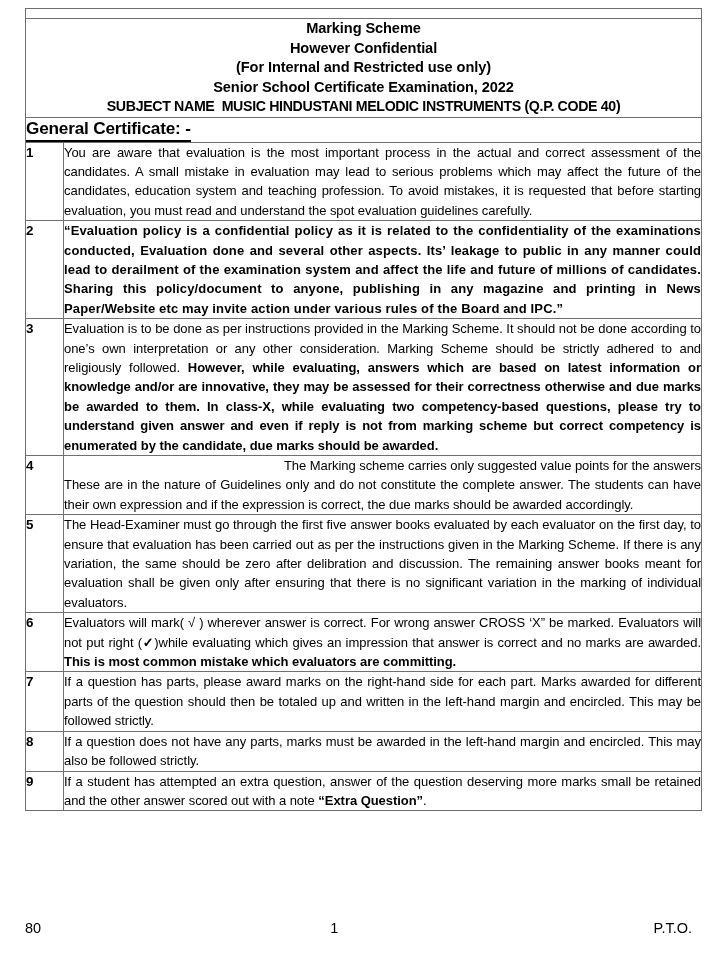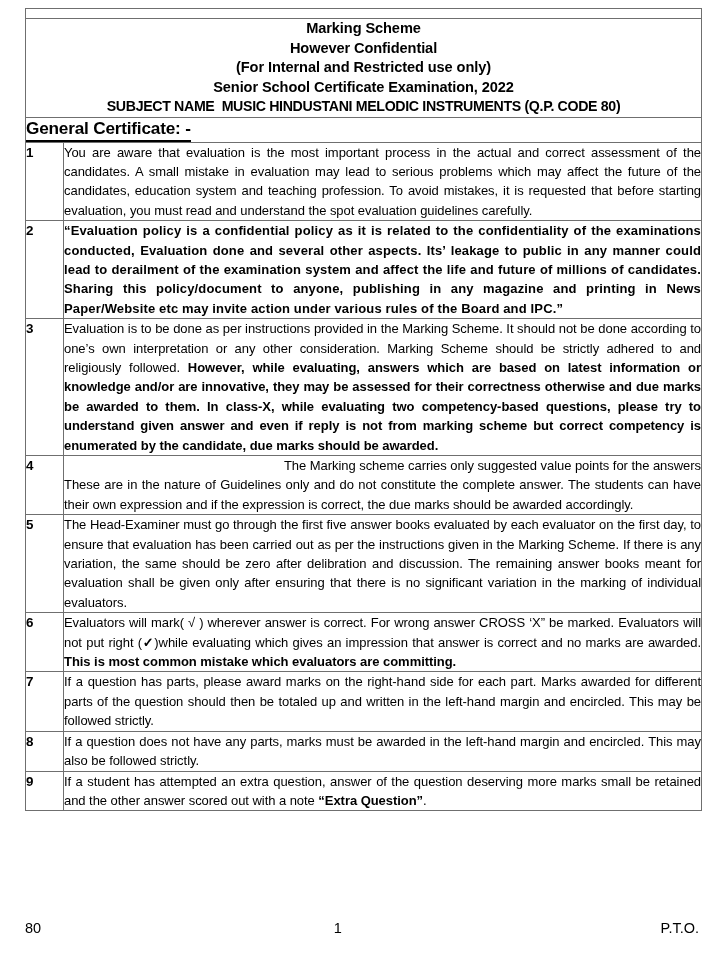--- a/index.html
+++ b/index.html
@@ -101,21 +101,21 @@
   }
   .body-cell b { font-weight: bold; }
 
   
   .loose { letter-spacing: 0.15px; }
 
   
   .footer {
     position: absolute;
     left: 25px;
-    right: 28px;
+    right: 35px;
     top: 918px;
     height: 30px;
     display: flex;
     align-items: flex-start;
     font-size: 14.5px;
     line-height: 20px;
   }
   .footer .f-left   { flex: 0 0 auto; }
   .footer .f-center { flex: 1 1 auto; text-align: center; padding-right: 26px; }
   .footer .f-right  { flex: 0 0 auto; }
@@ -135,21 +135,21 @@
       <tr class="spacer-row">
         <td colspan="2"></td>
       </tr>
 
       <tr>
         <td colspan="2" class="header-cell">
           <div class="header-line">Marking Scheme</div>
           <div class="header-line">However Confidential</div>
           <div class="header-line">(For Internal and Restricted use only)</div>
           <div class="header-line">Senior School Certificate Examination, 2022</div>
-          <div class="header-line subject">SUBJECT NAME  MUSIC HINDUSTANI MELODIC INSTRUMENTS (Q.P. CODE 80)</div>
+          <div class="header-line subject">SUBJECT NAME  MUSIC HINDUSTANI MELODIC INSTRUMENTS (Q.P. CODE 40)</div>
         </td>
       </tr>
 
       <tr>
         <td colspan="2" class="gi-cell">
           <span class="gi-title">General Certificate: -</span>
         </td>
       </tr>
 
       <tr>

